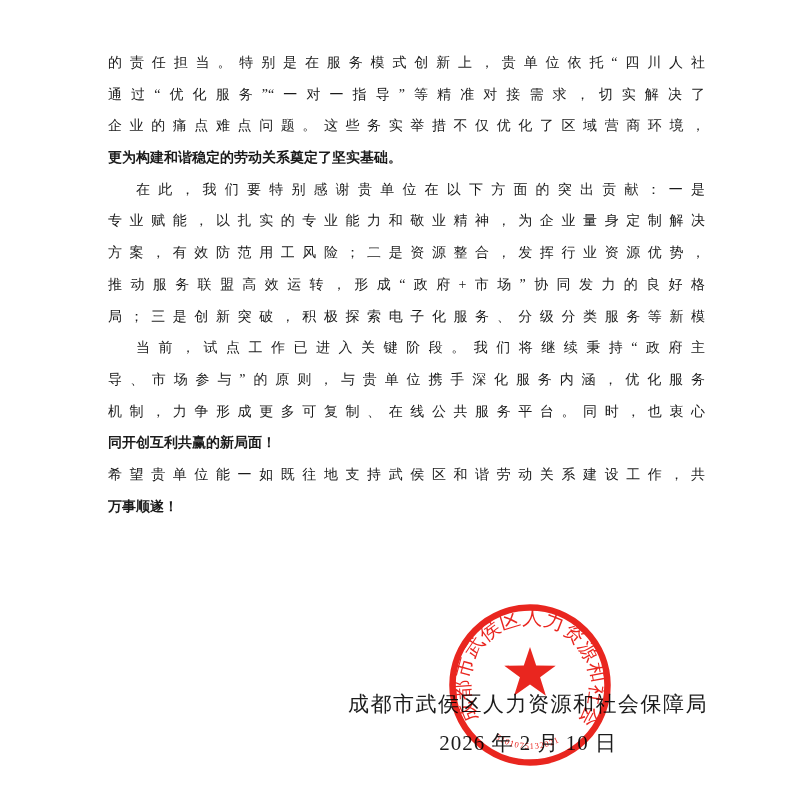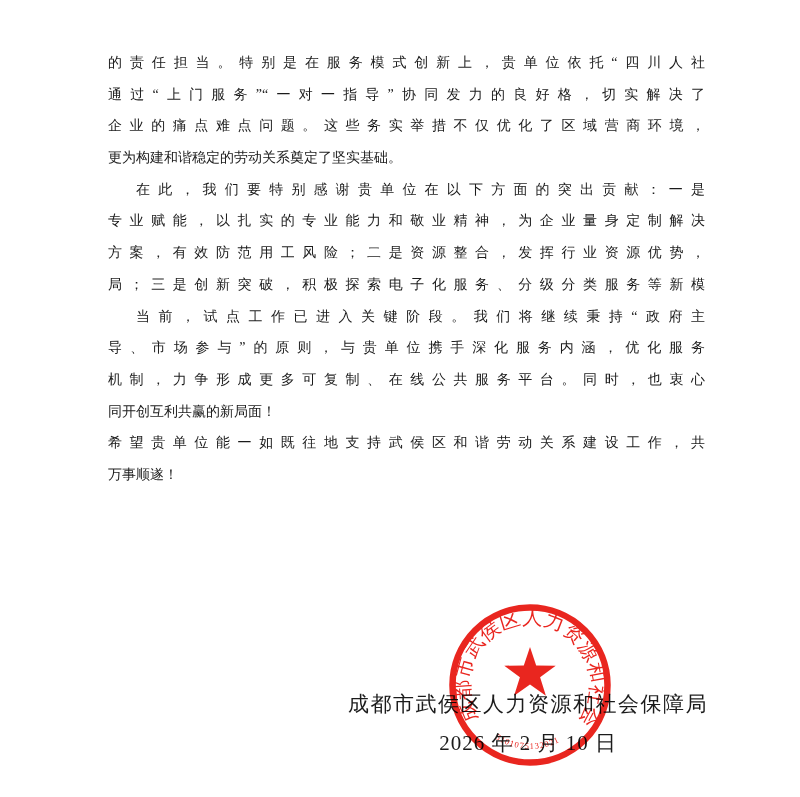--- a/index.html
+++ b/index.html
@@ -12,44 +12,45 @@
   }
   .letter-body {
     position:absolute; left:108px; top:23px; width:597px;
     font-size:14px; line-height:31.7px;margin-top:24px;
   }
   .line {
     height:31.7px; white-space:nowrap;
     text-align:justify; text-align-last:justify;
     text-justify:inter-character;
   }
-  .line.end { text-align-last:left; }
+  .line.end { text-align-last:left;font-weight:bold; }
   .line.indent { text-indent:2em; }
   .sign-block { position:absolute; left:326px; top:689px; width:404px; text-align:center; }
   .signature { font-size:21px; letter-spacing:1.5px; line-height:30px; }
   .date { font-size:21px; letter-spacing:1px; line-height:30px; margin-top:9px; }
   .seal {
     position:absolute; left:447px; top:602px; width:166px; height:166px;
     mix-blend-mode:multiply; opacity:0.93;
   }
   .seal text { font-family:"Liberation Serif","DejaVu Serif",serif; }
 </style>
 </head>
 <body>
 
 <div class="page">
 
   <div class="letter-body">
     <div class="line">的责任担当。特别是在服务模式创新上，贵单位依托“四川人社</div>
-    <div class="line">通过“上门服务”“一对一指导”协同发力的良好格，切实解决了</div>
+    <div class="line">通过“优化服务”“一对一指导”等精准对接需求，切实解决了</div>
     <div class="line">企业的痛点难点问题。这些务实举措不仅优化了区域营商环境，</div>
     <div class="line end">更为构建和谐稳定的劳动关系奠定了坚实基础。</div>
     <div class="line indent">在此，我们要特别感谢贵单位在以下方面的突出贡献：一是</div>
     <div class="line">专业赋能，以扎实的专业能力和敬业精神，为企业量身定制解决</div>
     <div class="line">方案，有效防范用工风险；二是资源整合，发挥行业资源优势，</div>
+    <div class="line">推动服务联盟高效运转，形成“政府+市场”协同发力的良好格</div>
     <div class="line">局；三是创新突破，积极探索电子化服务、分级分类服务等新模</div>
     <div class="line indent">当前，试点工作已进入关键阶段。我们将继续秉持“政府主</div>
     <div class="line">导、市场参与”的原则，与贵单位携手深化服务内涵，优化服务</div>
     <div class="line">机制，力争形成更多可复制、在线公共服务平台。同时，也衷心</div>
     <div class="line end">同开创互利共赢的新局面！</div>
     <div class="line">希望贵单位能一如既往地支持武侯区和谐劳动关系建设工作，共</div>
     <div class="line end">万事顺遂！</div>
   </div>
 
   <div class="sign-block">

